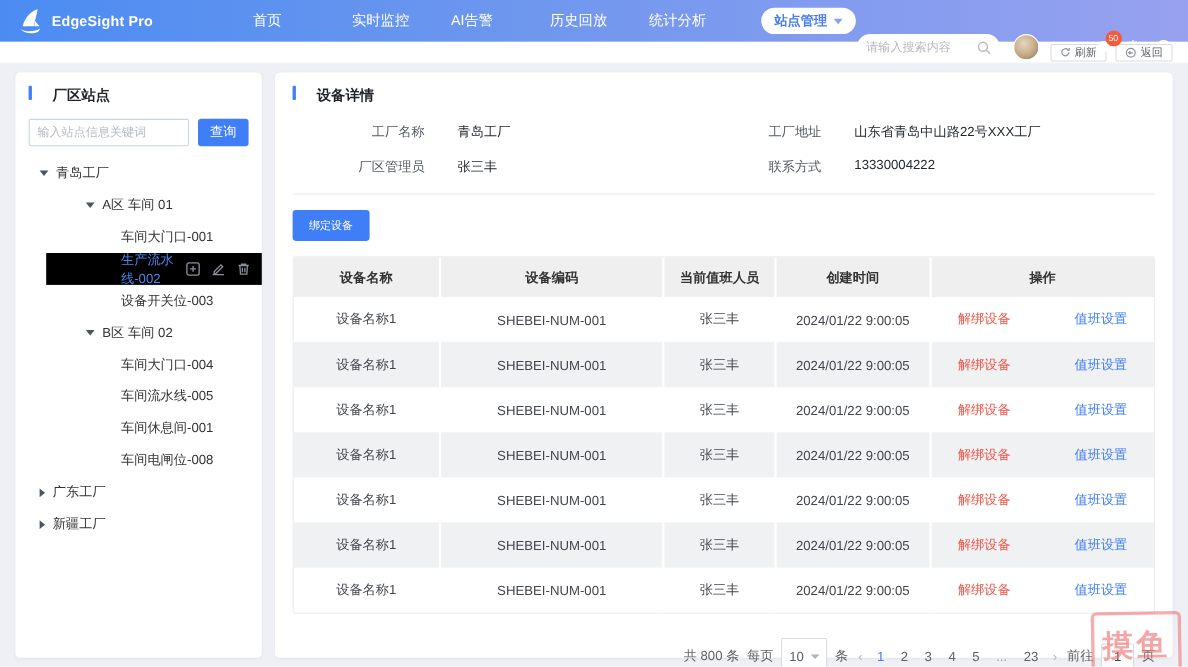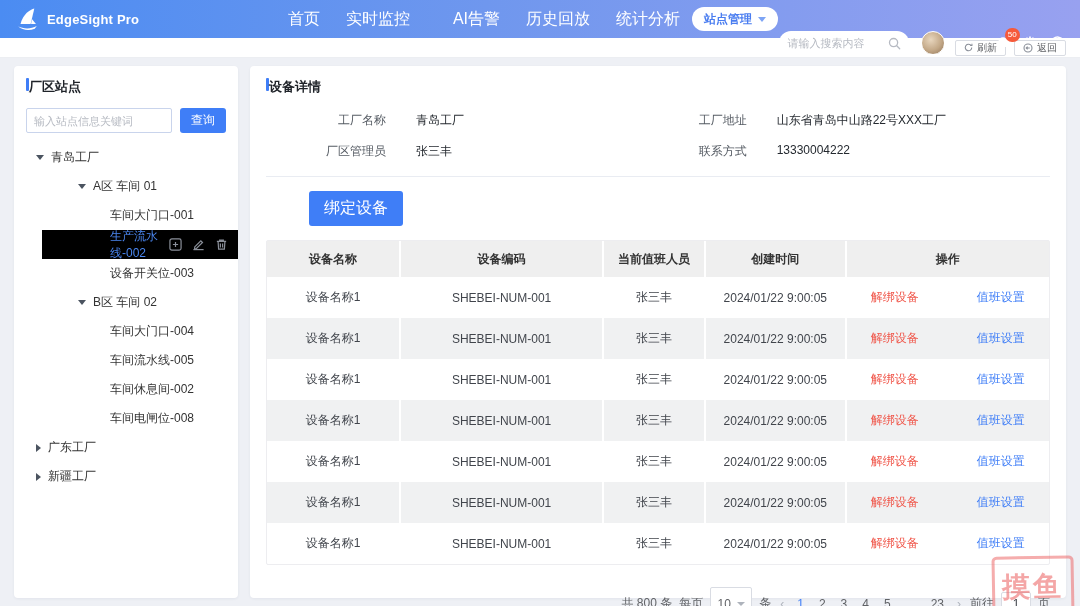--- a/index.html
+++ b/index.html
@@ -6,21 +6,21 @@
   html,body { width:1080px; height:606px; overflow:hidden; }
   body { font-family:"Liberation Sans","DejaVu Sans",sans-serif; background:#eef0f5; position:relative; font-size:12px; color:#303133; }
 
   
   .topnav { height:38px; background:linear-gradient(90deg,#4b8cf2 0%,#6f97ee 45%,#98a1f0 100%);
             display:flex; align-items:center; padding:0 14px; color:#fff; }
   .brand { display:flex; align-items:center; gap:7px; width:216px; }
   .brand svg { width:26px; height:26px; }
   .brand-name { font-size:13px; font-weight:bold; letter-spacing:.2px; }
   .nav-items { display:flex; align-items:center; }
-  .nav-item { width:90px; text-align:right; font-size:16px; cursor:pointer; white-space:nowrap; }
+  .nav-item { width:90px; text-align:left; font-size:13px; cursor:pointer; white-space:nowrap; }
   .nav-pill { margin-left:12px; background:#fff; color:#4a7df0; font-weight:bold; font-size:12px;
               height:24px; border-radius:13px; padding:0 12px; display:flex; align-items:center; gap:6px; cursor:pointer; }
   .nav-pill .chev { width:0; height:0; border-left:4px solid transparent; border-right:4px solid transparent; border-top:5px solid #7da4f5; }
   .nav-right { margin-left:auto; display:flex; align-items:center; gap:12px;margin-top:48px; }
   .nav-search { background:#fff; border-radius:12px; height:24px; width:130px; display:flex; align-items:center; padding:0 8px; }
   .nav-search input { border:none; outline:none; flex:1; font-size:11px; width:90px; color:#606266; background:transparent; }
   .nav-search input::placeholder { color:#b6bac2; }
   .user { display:flex; align-items:center; gap:6px; }
   .avatar { width:24px; height:24px; border-radius:50%; background:radial-gradient(circle at 40% 35%,#e8d6be 0%,#c3a887 55%,#8f7356 100%); border:1px solid #fff; }
   .user-name { font-size:11px; color:#fff; }
@@ -33,21 +33,21 @@
   
   .subbar { height:20px; background:#fff; display:flex; align-items:center; justify-content:flex-end; gap:8px; padding:0 14px; border-bottom:1px solid #eceef2; }
   .mini-btn { display:flex; align-items:center; gap:4px; font-size:10px; color:#606266; border:1px solid #d9dce3; border-radius:2px;
               background:#fff; padding:1px 8px; height:16px; cursor:pointer; }
 
   
   .card { position:absolute; background:#fff; border-radius:4px; box-shadow:0 1px 3px rgba(30,50,90,.06); }
   .sidebar { left:14px; top:66px; width:224px; height:532px; padding:12px 0; }
   .main { left:250px; top:66px; width:816px; height:532px; padding:12px 16px; }
 
-  .section-title { display:flex; align-items:flex-start; gap:0; font-size:13px; font-weight:bold; color:#1f2329; }
+  .section-title { display:flex; align-items:flex-start; gap:19px; font-size:13px; font-weight:bold; color:#1f2329; }
   .accent { width:3px; height:13px; background:#3f7ef7; border-radius:1px; }
 
   
   .sidebar .section-title { padding:0 12px; }
   .side-search { display:flex; gap:8px; padding:12px 12px 4px 12px; align-items:flex-start; }
   .side-search input { flex:1; height:25px; border:1px solid #c9d4ec; border-radius:2px; padding:0 7px; font-size:11px; outline:none; color:#606266; min-width:0; }
   .side-search input::placeholder { color:#b6bac2; }
   .btn-primary { background:#3f7ef7; color:#fff; border:none; border-radius:3px; font-size:12px; cursor:pointer; }
   .side-search .btn-primary { width:46px; height:25px; flex:none; }
   .tree { margin-top:6px; }
@@ -59,21 +59,21 @@
   .tree-row.selected { background:#000000; color:#4a86f0; }
   .tree-actions { margin-left:auto; display:flex; gap:10px; align-items:center; }
   .tree-actions svg { width:13px; height:13px; stroke:#8a8f99; fill:none; stroke-width:1.3; cursor:pointer; }
 
   
   .details { display:grid; grid-template-columns:46% 54%; row-gap:14px; margin-top:16px; }
   .field { display:flex; font-size:12px; }
   .field .lbl { width:120px; text-align:right; color:#555b63; flex:none; }
   .field .val { margin-left:30px; color:#24292f; }
   .divider { border-top:1px solid #e9ecf2; margin:16px 0 14px 0; }
-  .bind-btn { padding:7px 15px; font-size:16px;margin-left:43px; }
+  .bind-btn { padding:7px 15px; font-size:10px; }
 
   
   .tbl-wrap { margin-top:14px; border:1px solid #ededf0; border-radius:2px; }
   table { width:100%; border-collapse:collapse; table-layout:fixed; }
   thead th { background:#efefef; height:36px; font-size:12px; font-weight:bold; color:#333; border-right:2px solid #fff; }
   thead th:last-child { border-right:none;margin-left:37px; }
   tbody td { height:41px; text-align:center; font-size:12px; color:#41454c; border-right:2px solid #fff; }
   tbody td:last-child { border-right:none; }
   tbody tr:nth-child(even) { background:#f0f1f2; }
   .col1{width:17%} .col2{width:26%} .col3{width:13%} .col4{width:18%} .col5{width:26%}
@@ -212,21 +212,21 @@
       <span class="arrow arrow-down"></span>
       <span>B区 车间 02</span>
     </div>
     <div class="tree-row lv3">
       <span>车间大门口-004</span>
     </div>
     <div class="tree-row lv3">
       <span>车间流水线-005</span>
     </div>
     <div class="tree-row lv3">
-      <span>车间休息间-002</span>
+      <span>车间休息间-001</span>
     </div>
     <div class="tree-row lv3">
       <span>车间电闸位-008</span>
     </div>
     <div class="tree-row lv1">
       <span class="arrow arrow-right"></span>
       <span>广东工厂</span>
     </div>
     <div class="tree-row lv1">
       <span class="arrow arrow-right"></span>

